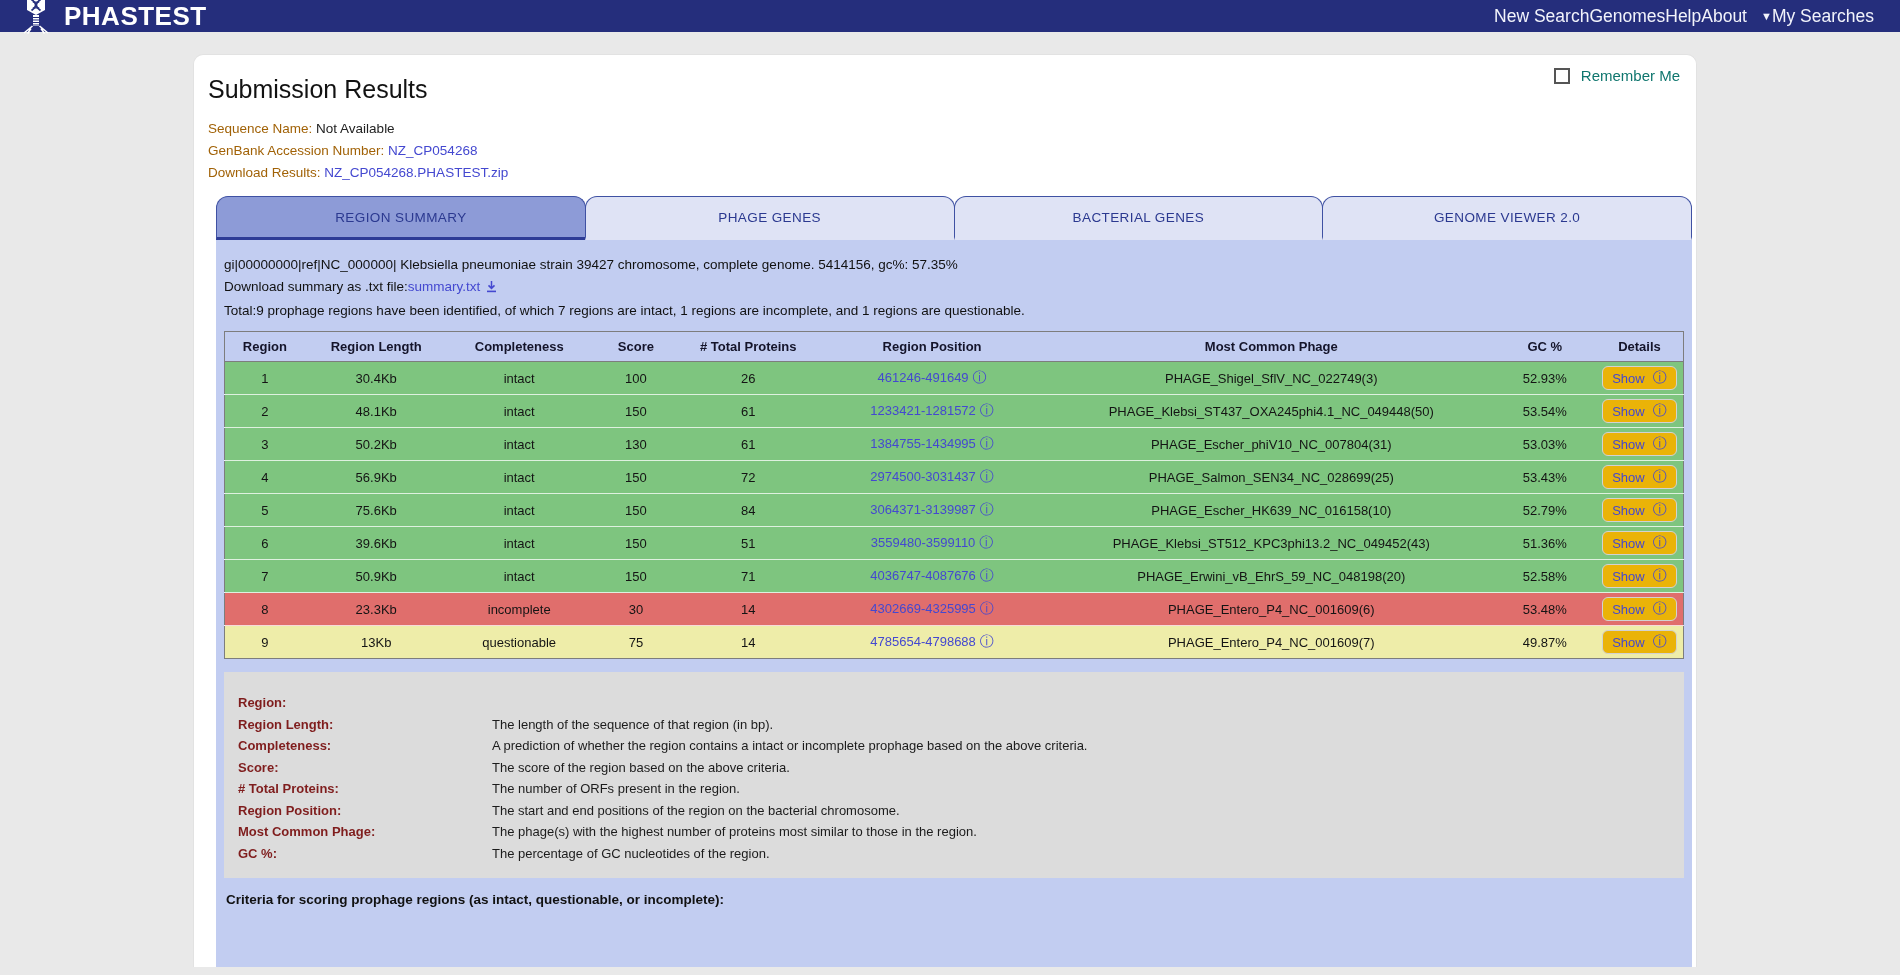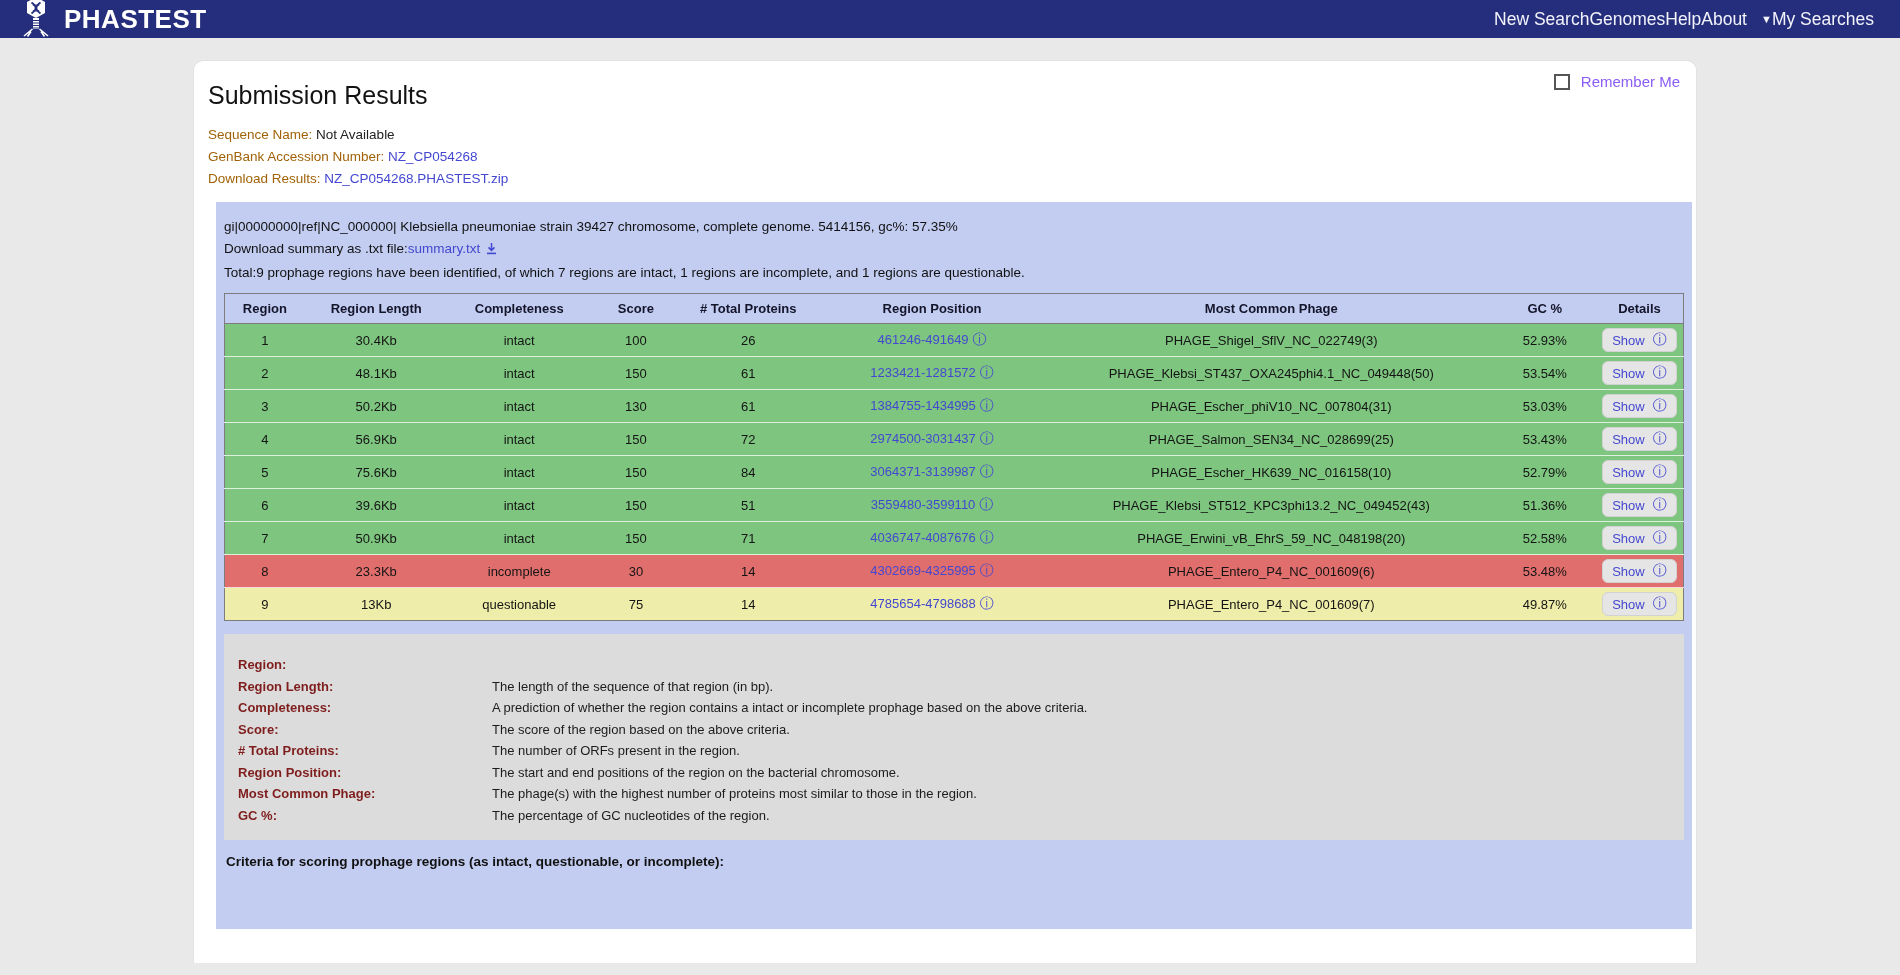--- a/index.html
+++ b/index.html
@@ -4,21 +4,21 @@
 <style>
   * { box-sizing: border-box; margin: 0; padding: 0; }
   html, body { width: 1900px; height: 975px; overflow: hidden; }
   body {
     font-family: "Liberation Sans", sans-serif;
     background: #e9e9e9;
     color: #1a1a1a;
   }
   
   .navbar {
-    height: 38px; background: #252e7c;
+    height: 32px; background: #252e7c;
     display: flex; align-items: center; justify-content: space-between;
     padding: 0 20px 0 18px;
   }
   .brand { display: flex; align-items: center; gap: 10px; cursor: pointer; }
   .brand-text { color: #ffffff; font-size: 26px; font-weight: bold; letter-spacing: 0.5px; }
   .nav-links { display: flex; align-items: center; padding-right: 6px; }
   .nav-link { color: #f2f3fb; font-size: 17.5px; text-decoration: none; cursor: pointer; display: flex; align-items: center; }
   .nav-link .caret { font-size: 11px; margin-left: 14px; color: #f2f3fb; }
   
   .panel {
@@ -26,21 +26,21 @@
     margin: 22px 203px 0 193px;
     background: #ffffff;
     border: 1px solid #e2e2e2;
     border-bottom: none;
     border-radius: 10px 10px 0 0;
     min-height: 903px;
     padding: 14px 0 0 0;
   }
   .remember { position: absolute; top: 12px; right: 16px; display: flex; align-items: center; gap: 11px; }
   .checkbox { width: 16px; height: 16px; border: 2px solid #555; background: #fff; cursor: pointer; }
-  .remember-label { font-size: 15px; color: #8b5cf6; }
+  .remember-label { font-size: 15px; color: #0f766e; }
   .page-title { font-size: 25px; font-weight: 500; color: #121212; margin: 6px 0 14px 14px; }
   .info-fields { margin: 0 0 12px 14px; }
   .info-field { font-size: 13.5px; line-height: 22px; }
   .info-field .flabel { font-weight: normal; color: #a16207; }
   .info-field .fvalue { color: #222; }
   .info-field .fvalue.link { color: #4448d0; cursor: pointer; }
   
   .tabs-zone { margin: 0 4px 0 22px; }
   .tabs { display: flex; }
   .tab {
@@ -73,21 +73,21 @@
   }
   .region-table td {
     font-size: 13px; text-align: center; height: 33px; padding: 2px 4px;
     border-top: 1px solid rgba(255,255,255,0.75);
     color: #141414;
   }
   .pos-link { color: #4448d0; cursor: pointer; }
   .info-glyph { color: #4448d0; font-size: 14px; margin-left: 4px; }
   .show-btn {
     display: inline-flex; align-items: center; gap: 4px;
-    background: #e5e5e5; border: 1px solid #d2d2d2; border-radius: 6px;
+    background: #eab308; border: 1px solid #d2d2d2; border-radius: 6px;
     padding: 2px 9px; font-size: 13px; color: #4448d0; cursor: pointer;
     font-family: "Liberation Sans", sans-serif;
   }
   
   .legend-box { background: #dcdcdc; margin-top: 13px; padding: 12px 14px 14px 14px; }
   .legend-item { display: flex; align-items: center; gap: 7px; font-size: 13px; height: 21px; color: #1c1c1c; }
   .swatch { width: 13px; height: 13px; border: 1px solid #444; flex: 0 0 13px; }
   .defs { margin-top: 8px; }
   .def-row { display: grid; grid-template-columns: 254px 1fr; font-size: 13px; line-height: 21.5px; }
   .def-term { font-weight: bold; color: #7f1d1d; }
@@ -129,20 +129,26 @@
 
   <div class="page-title">Submission Results</div>
 
   <div class="info-fields">
       <div class="info-field"><span class="flabel">Sequence Name: </span><span class="fvalue">Not Available</span></div>
       <div class="info-field"><span class="flabel">GenBank Accession Number: </span><span class="fvalue link">NZ_CP054268</span></div>
       <div class="info-field"><span class="flabel">Download Results: </span><span class="fvalue link">NZ_CP054268.PHASTEST.zip</span></div>
     </div>
 
   <div class="tabs-zone">
+    <div class="tabs">
+        <div class="tab active">REGION SUMMARY</div>
+        <div class="tab">PHAGE GENES</div>
+        <div class="tab">BACTERIAL GENES</div>
+        <div class="tab">GENOME VIEWER 2.0</div>
+      </div>
 
     <div class="content">
       <div class="summary-line b">
         <span class="b">gi|00000000|ref|NC_000000| Klebsiella pneumoniae strain 39427 chromosome, complete genome. 5414156, gc%: 57.35%</span>
       </div>
       <div class="summary-line">
         <span class="b">Download summary as .txt file:</span><a class="link">summary.txt</a><span class="dl-icon"><svg width="13" height="13" viewBox="0 0 13 13">
               <path d="M6.5 1v7M3.5 5.4l3 3 3-3" stroke="#4448d0" stroke-width="1.5" fill="none"></path>
               <rect x="2" y="10.6" width="9" height="1.6" fill="#4448d0"></rect>
             </svg></span>

